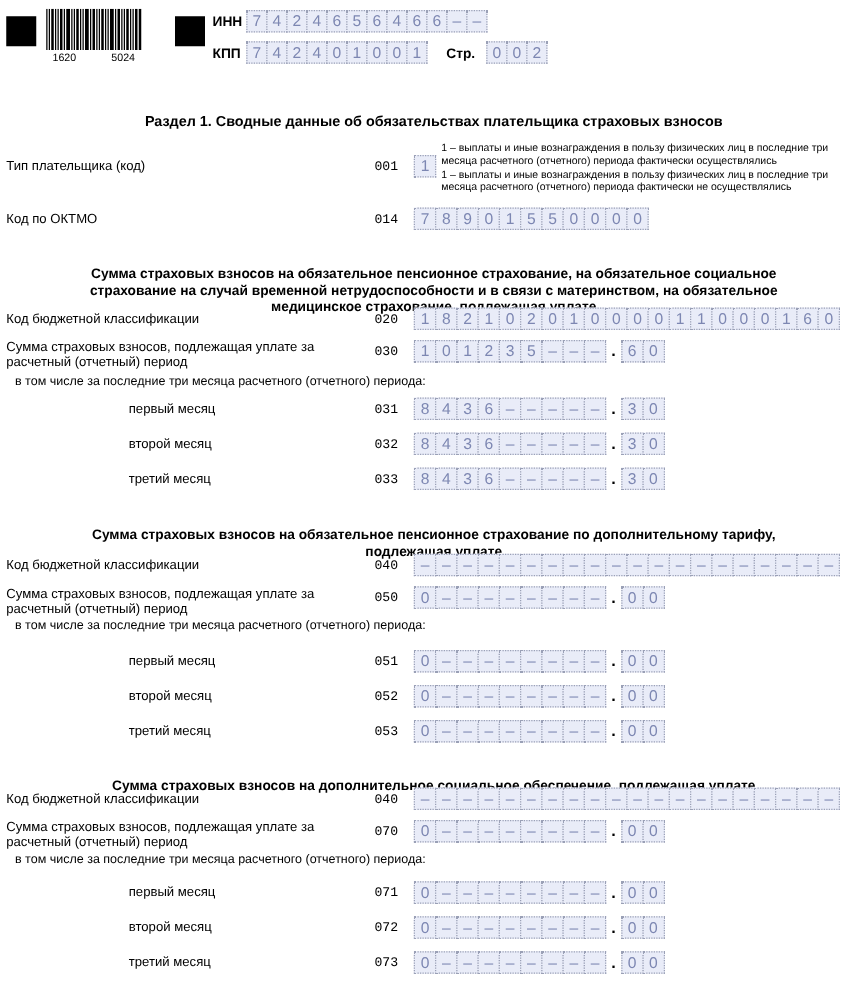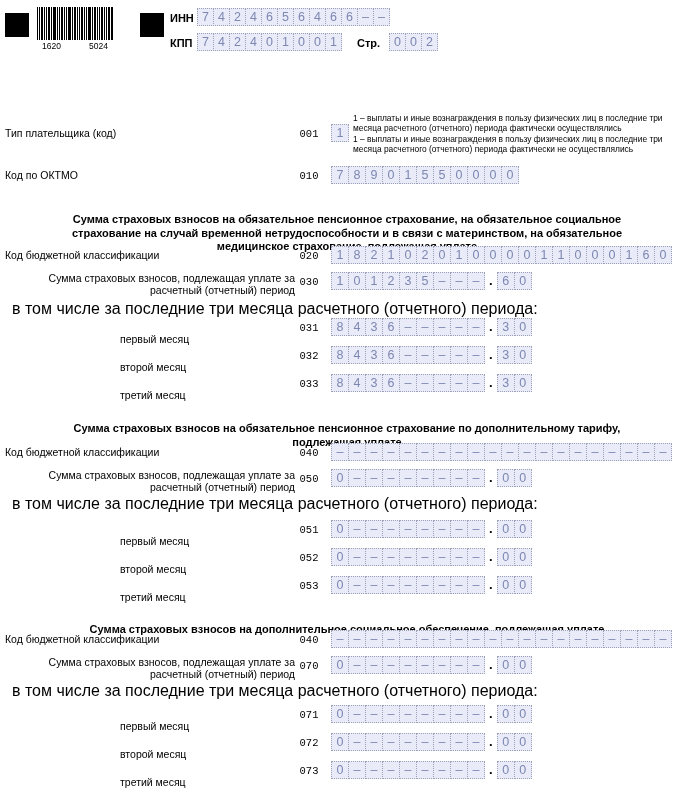--- a/index.html
+++ b/index.html
@@ -25,26 +25,26 @@
   .dot { color:#000; font-weight:bold; font-size:13px; margin:0 4px; line-height:18px; }
 
   .title { position:absolute; top:92px; left:0; right:0; text-align:center;
     font-weight:bold; font-size:11.5px; }
   .subheader { position:absolute; left:0; right:0; display:flex; justify-content:center;
     text-align:center; font-weight:bold; font-size:11px; line-height:13.5px; }
   .subheader span { max-width:580px;margin-top:17px; }
 
   .frow { position:absolute; left:0; width:694px; height:20px;padding-left:37px; }
   .lbl { position:absolute; left:5px; top:4px; font-size:10.5px; line-height:11.5px; }
-  .lbl.w { width:290px; top:1px;text-align:right; }
-  .lbl.m { left:120px;margin-top:12px; }
+  .lbl.w { width:290px; top:1px; }
+  .lbl.m { left:103px; }
   .code { position:absolute; left:292px; top:4px; width:34px; text-align:center;
     font-size:10.5px;font-family:Liberation Mono, monospace; }
   .fld { left:331px; top:0; }
-  .inc { position:absolute; left:12px; font-size:16px; }
+  .inc { position:absolute; left:12px; font-size:10px; }
   .note { position:absolute; left:353px; top:113px; width:339px;
     font-size:8.4px; line-height:10.4px; }
   .note div { margin:0; }
 </style>
 </head>
 <body>
 
 <div class="page">
 
   <div class="sq" style="left:5px;top:13px"></div>
@@ -116,36 +116,37 @@
       <span class="cell">0</span>
       <span class="cell">1</span>
     </span>
   <span class="hlbl" style="left:357px;top:37px">Стр.</span>
   <span class="grp h" style="left:389px;top:33px">
       <span class="cell">0</span>
       <span class="cell">0</span>
       <span class="cell">2</span>
     </span>
 
+  <div class="title">Раздел 1. Сводные данные об обязательствах плательщика страховых взносов</div>
 
   <div class="frow" style="top:124px">
     <span class="lbl">Тип плательщика (код)</span>
     <span class="code">001</span>
     <span class="grp fld">
         <span class="cell">1</span>
       </span>
   </div>
   <div class="note">
     <div>1 – выплаты и иные вознаграждения в пользу физических лиц в последние три месяца расчетного (отчетного) периода фактически осуществлялись</div>
     <div>1 – выплаты и иные вознаграждения в пользу физических лиц в последние три месяца расчетного (отчетного) периода фактически не осуществлялись</div>
   </div>
 
   <div class="frow" style="top:166px">
     <span class="lbl">Код по ОКТМО</span>
-    <span class="code">010</span>
+    <span class="code">014</span>
     <span class="grp fld">
         <span class="cell">7</span>
         <span class="cell">8</span>
         <span class="cell">9</span>
         <span class="cell">0</span>
         <span class="cell">1</span>
         <span class="cell">5</span>
         <span class="cell">5</span>
         <span class="cell">0</span>
         <span class="cell">0</span>

